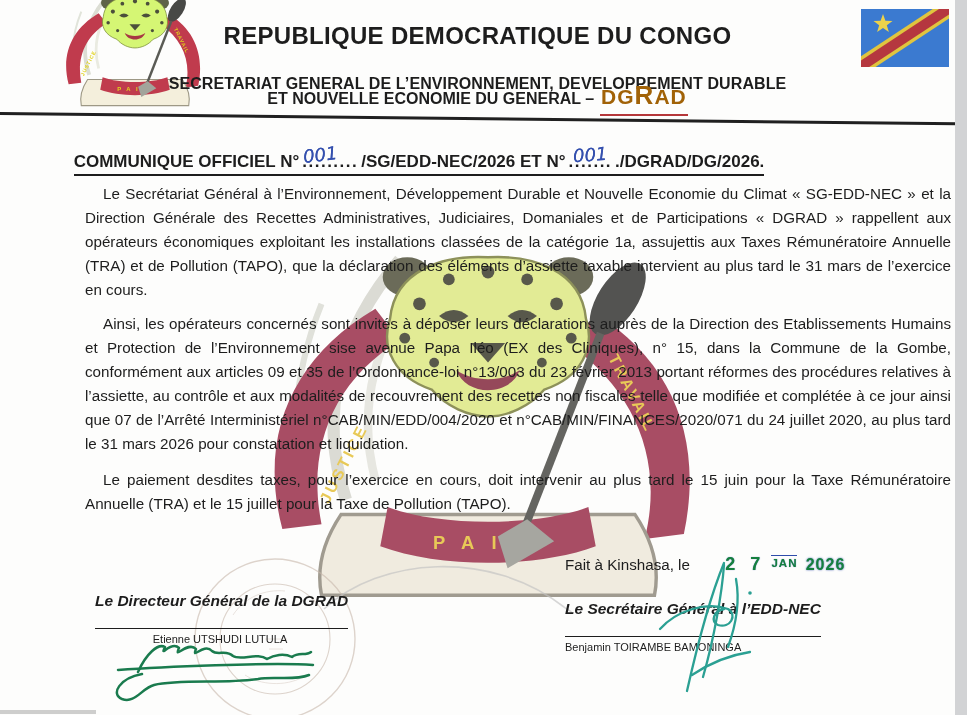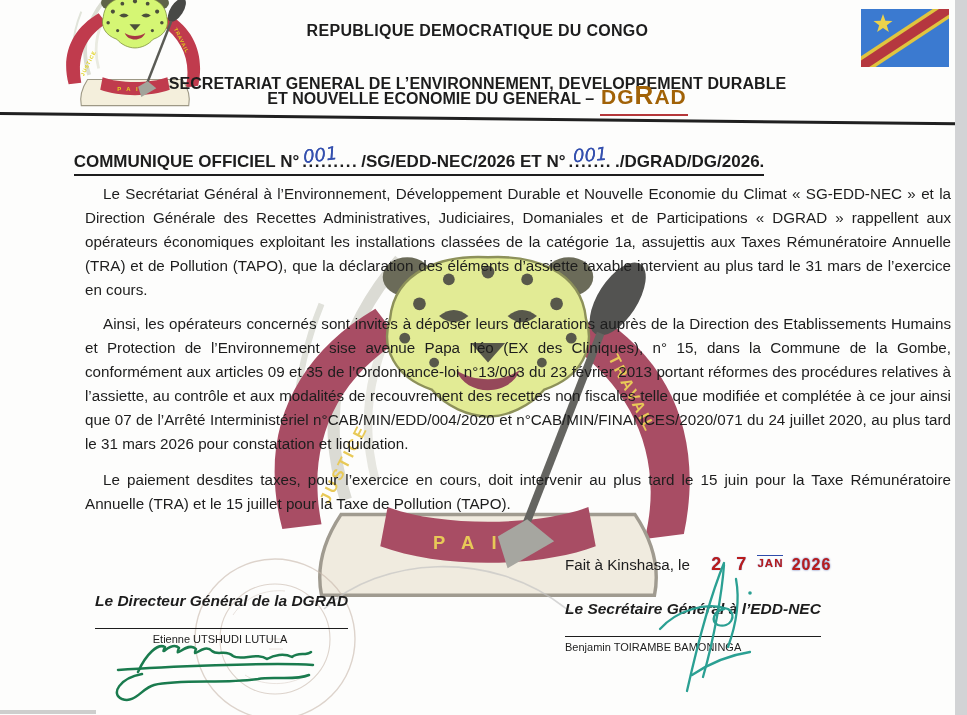--- a/index.html
+++ b/index.html
@@ -2,41 +2,41 @@
 <html><head>
 <meta charset="utf-8">
 <style>
   html,body{margin:0;padding:0;background:#e9e9e9;}
   .page{
     position:relative;width:967px;height:715px;background:#fdfdfc;overflow:hidden;
     font-family:"Liberation Sans","DejaVu Sans",sans-serif;color:#1d1d1d;
   }
   
   .hdr{position:absolute;left:0;top:0;width:955px;text-align:center;z-index:3;}
-  .hdr-country{position:absolute;left:0;right:0;top:22px;font-size:16px;font-weight:700;letter-spacing:.3px;}
+  .hdr-country{position:absolute;left:0;right:0;top:22px;font-size:24px;font-weight:700;letter-spacing:.3px;}
   .hdr-secretariat{position:absolute;left:0;right:0;top:51px;font-size:16px;font-weight:700;letter-spacing:.1px;margin-top:24px;}
   .hdr-climat{position:absolute;left:0;right:0;top:86px;font-size:16px;font-weight:700;}
   .brand{color:#a16207;font-size:21px;font-weight:700;letter-spacing:1px;border-bottom:2.5px solid #b5373a;padding:0 1px 7px 1px;margin-left:6px;display:inline-block;line-height:.9;}
   .brand .brand-r{font-size:26px;line-height:.7;}
   
   .rule{position:absolute;left:0;top:112px;width:957px;border-top:3px solid #202020;transform:rotate(0.62deg);transform-origin:left top;z-index:3;}
   
   .title{position:absolute;left:0;top:152px;width:838px;text-align:center;z-index:4;font-size:17px;font-weight:700;}
   .title-inner{display:inline-block;border-bottom:2.2px solid #1d1d1d;padding-bottom:2px;white-space:nowrap;}
   .dots-wrap{position:relative;display:inline-block;margin:0 3px;}
   .dots{letter-spacing:1.5px;font-weight:700;}
   .hand{position:absolute;left:1px;top:-8px;color:#3450ae;font-style:italic;font-weight:500;font-size:18px;transform:rotate(-7deg);font-family:"DejaVu Sans","Liberation Sans",sans-serif;text-shadow:0 0 .6px #3450ae;}
   .hand2{left:4px;transform:rotate(-4deg);}
   
   .content{position:absolute;left:85px;top:182px;width:866px;z-index:4;font-size:15.2px;line-height:24px;text-align:justify;}
   .content p{margin:0 0 10px 0;text-indent:18px;}
   .content p.sp{margin-bottom:12px;}
   
   .dateline{position:absolute;left:565px;top:554px;z-index:5;font-size:15.2px;white-space:nowrap;}
-  .stamp{display:inline-block;margin-left:17px;color:#b91c1c;text-shadow:0 0 1px rgba(47,76,171,.75);vertical-align:baseline;}
+  .stamp{display:inline-block;margin-left:31px;color:#15803d;text-shadow:0 0 1px rgba(47,76,171,.75);vertical-align:baseline;}
   .stamp .day{font-size:18px;font-weight:700;letter-spacing:5px;}
   .stamp .month{font-size:11.5px;font-weight:700;border-top:1.6px solid #2f4cab;padding-top:1px;margin:0 4px 0 2px;position:relative;top:-3px;letter-spacing:1px;}
   .stamp .year{font-size:16px;font-weight:700;letter-spacing:1px;text-shadow:0 0 2px rgba(47,76,171,.9);}
   
   .sig{position:absolute;z-index:5;}
   .sig-left{left:95px;top:592px;width:250px;text-align:center;}
   .sig-right{left:565px;top:600px;width:260px;text-align:left;}
   .sig-role{font-size:15.5px;font-weight:700;font-style:italic;display:inline-block;border-bottom:1.8px solid #1d1d1d;padding-bottom:18px;white-space:nowrap;}
   .sig-name{margin-top:4px;font-size:11px;white-space:nowrap;}
   

